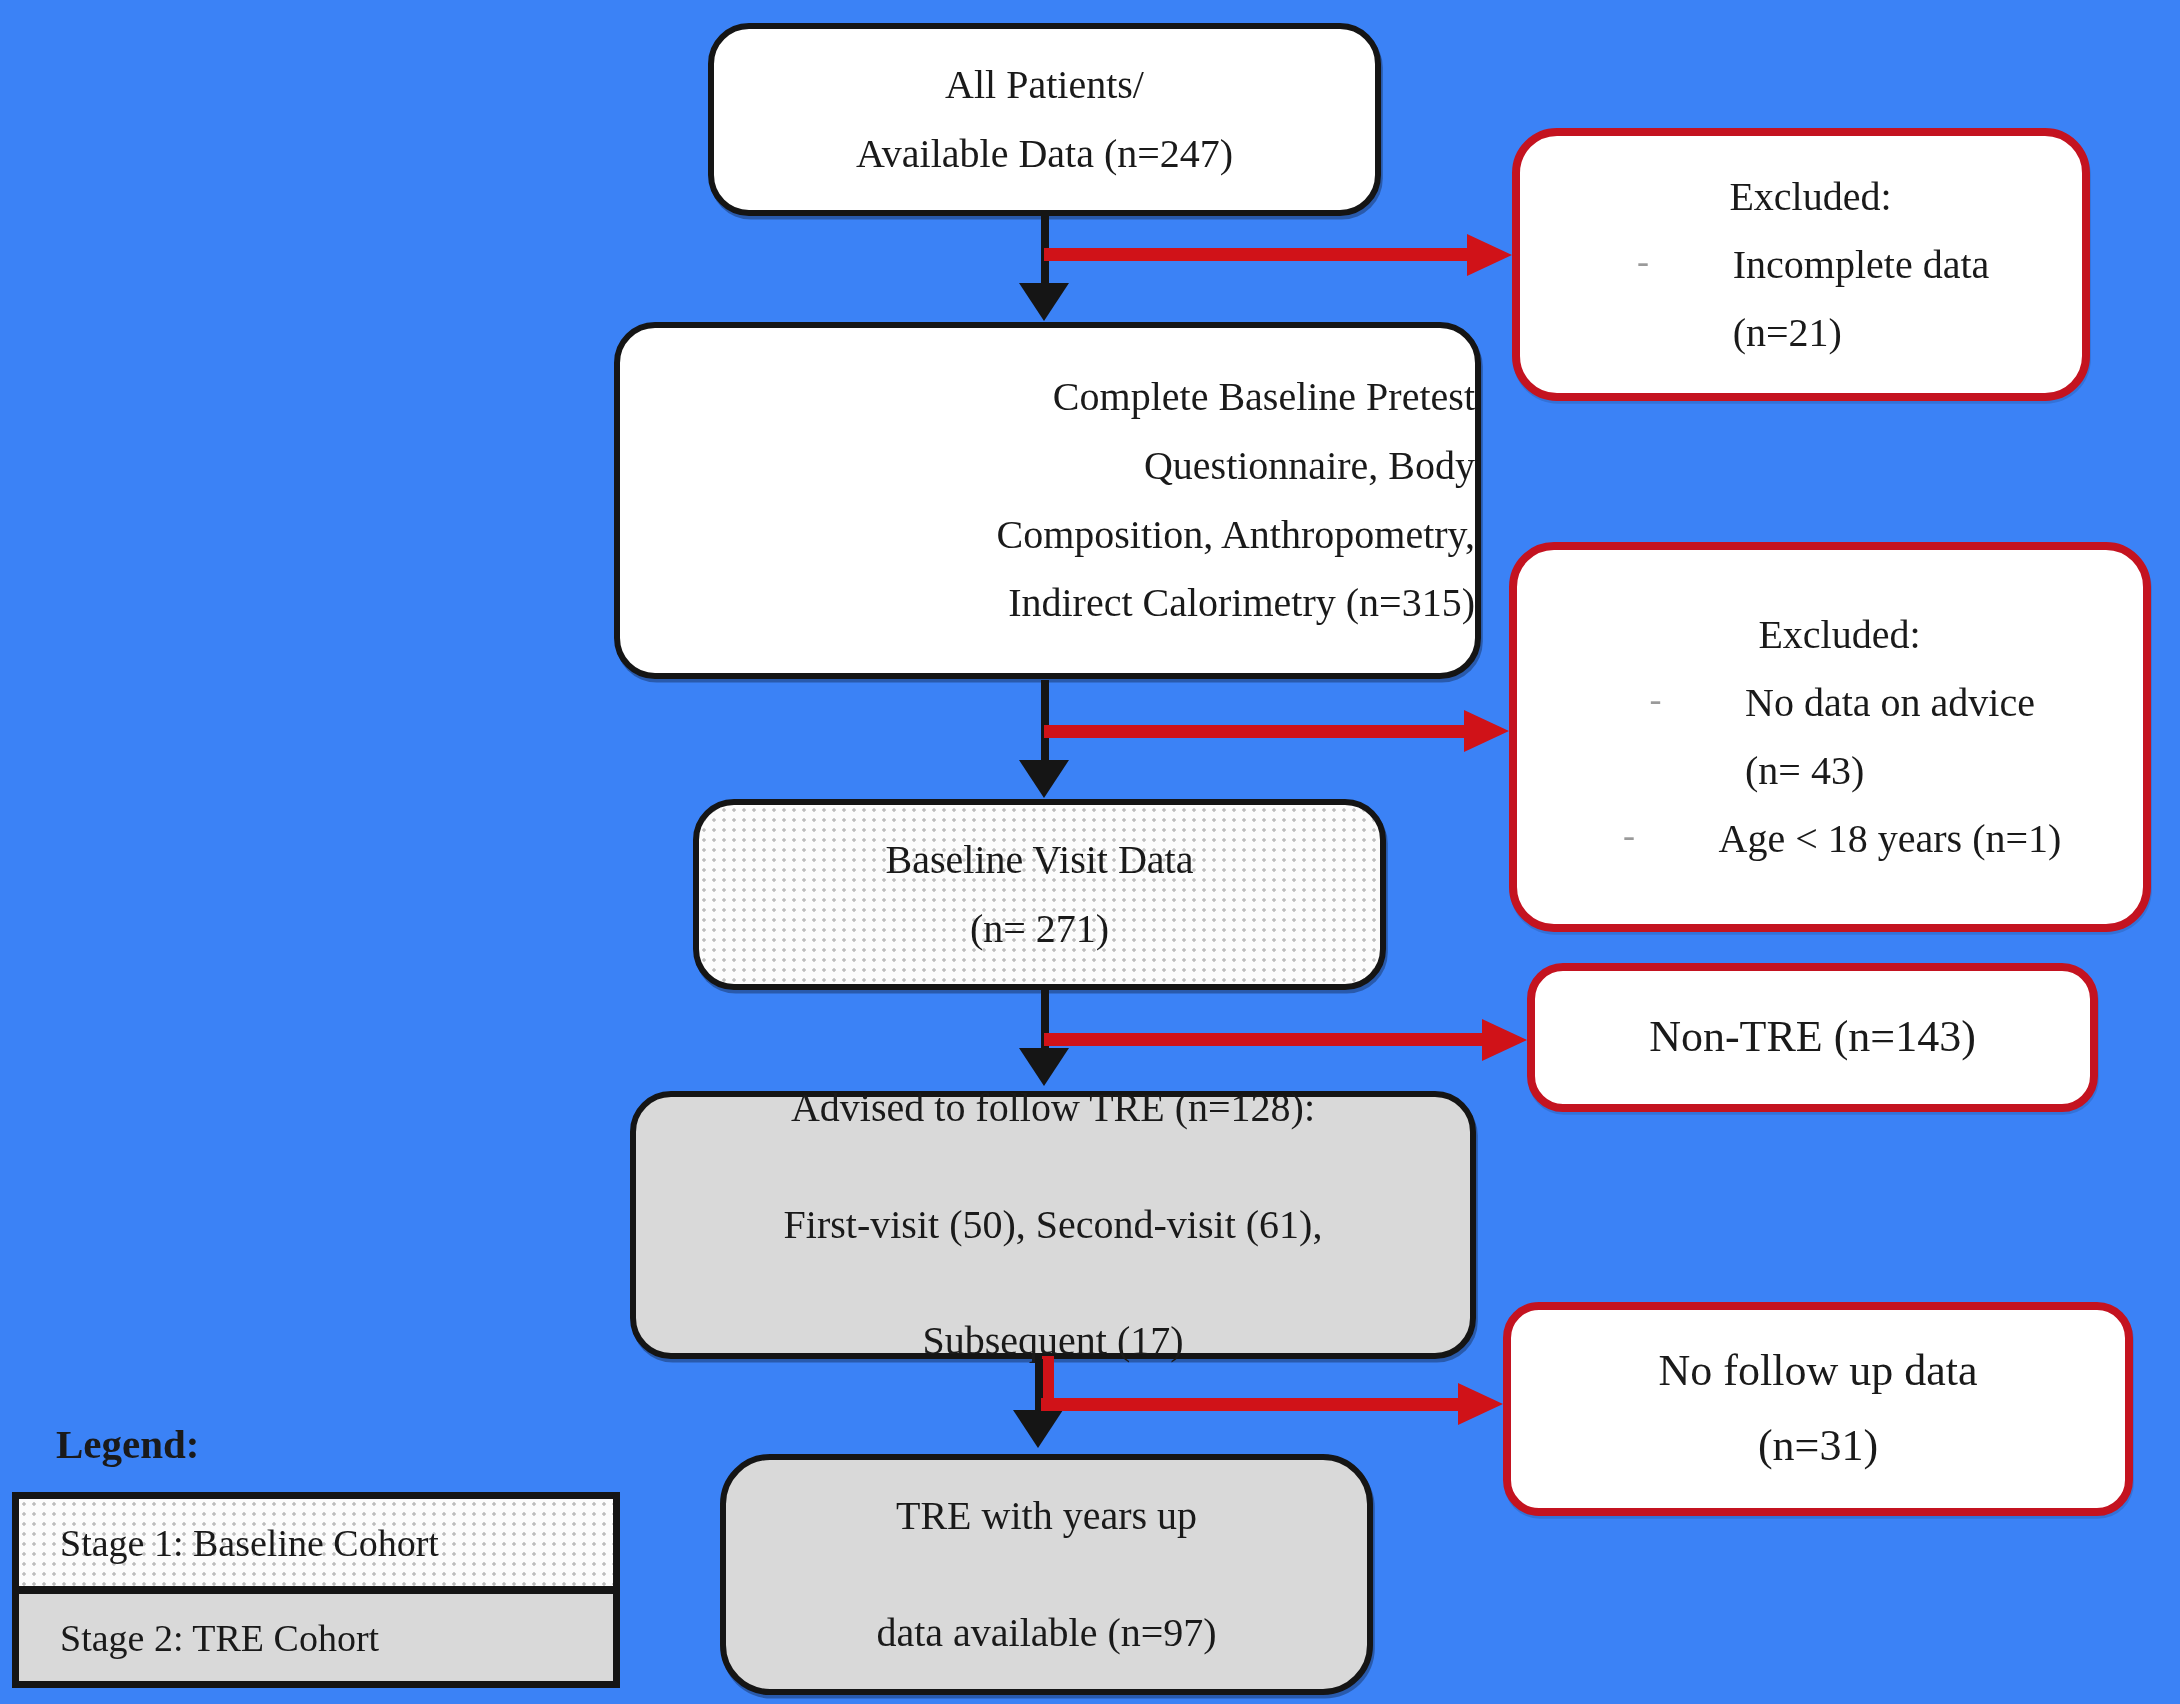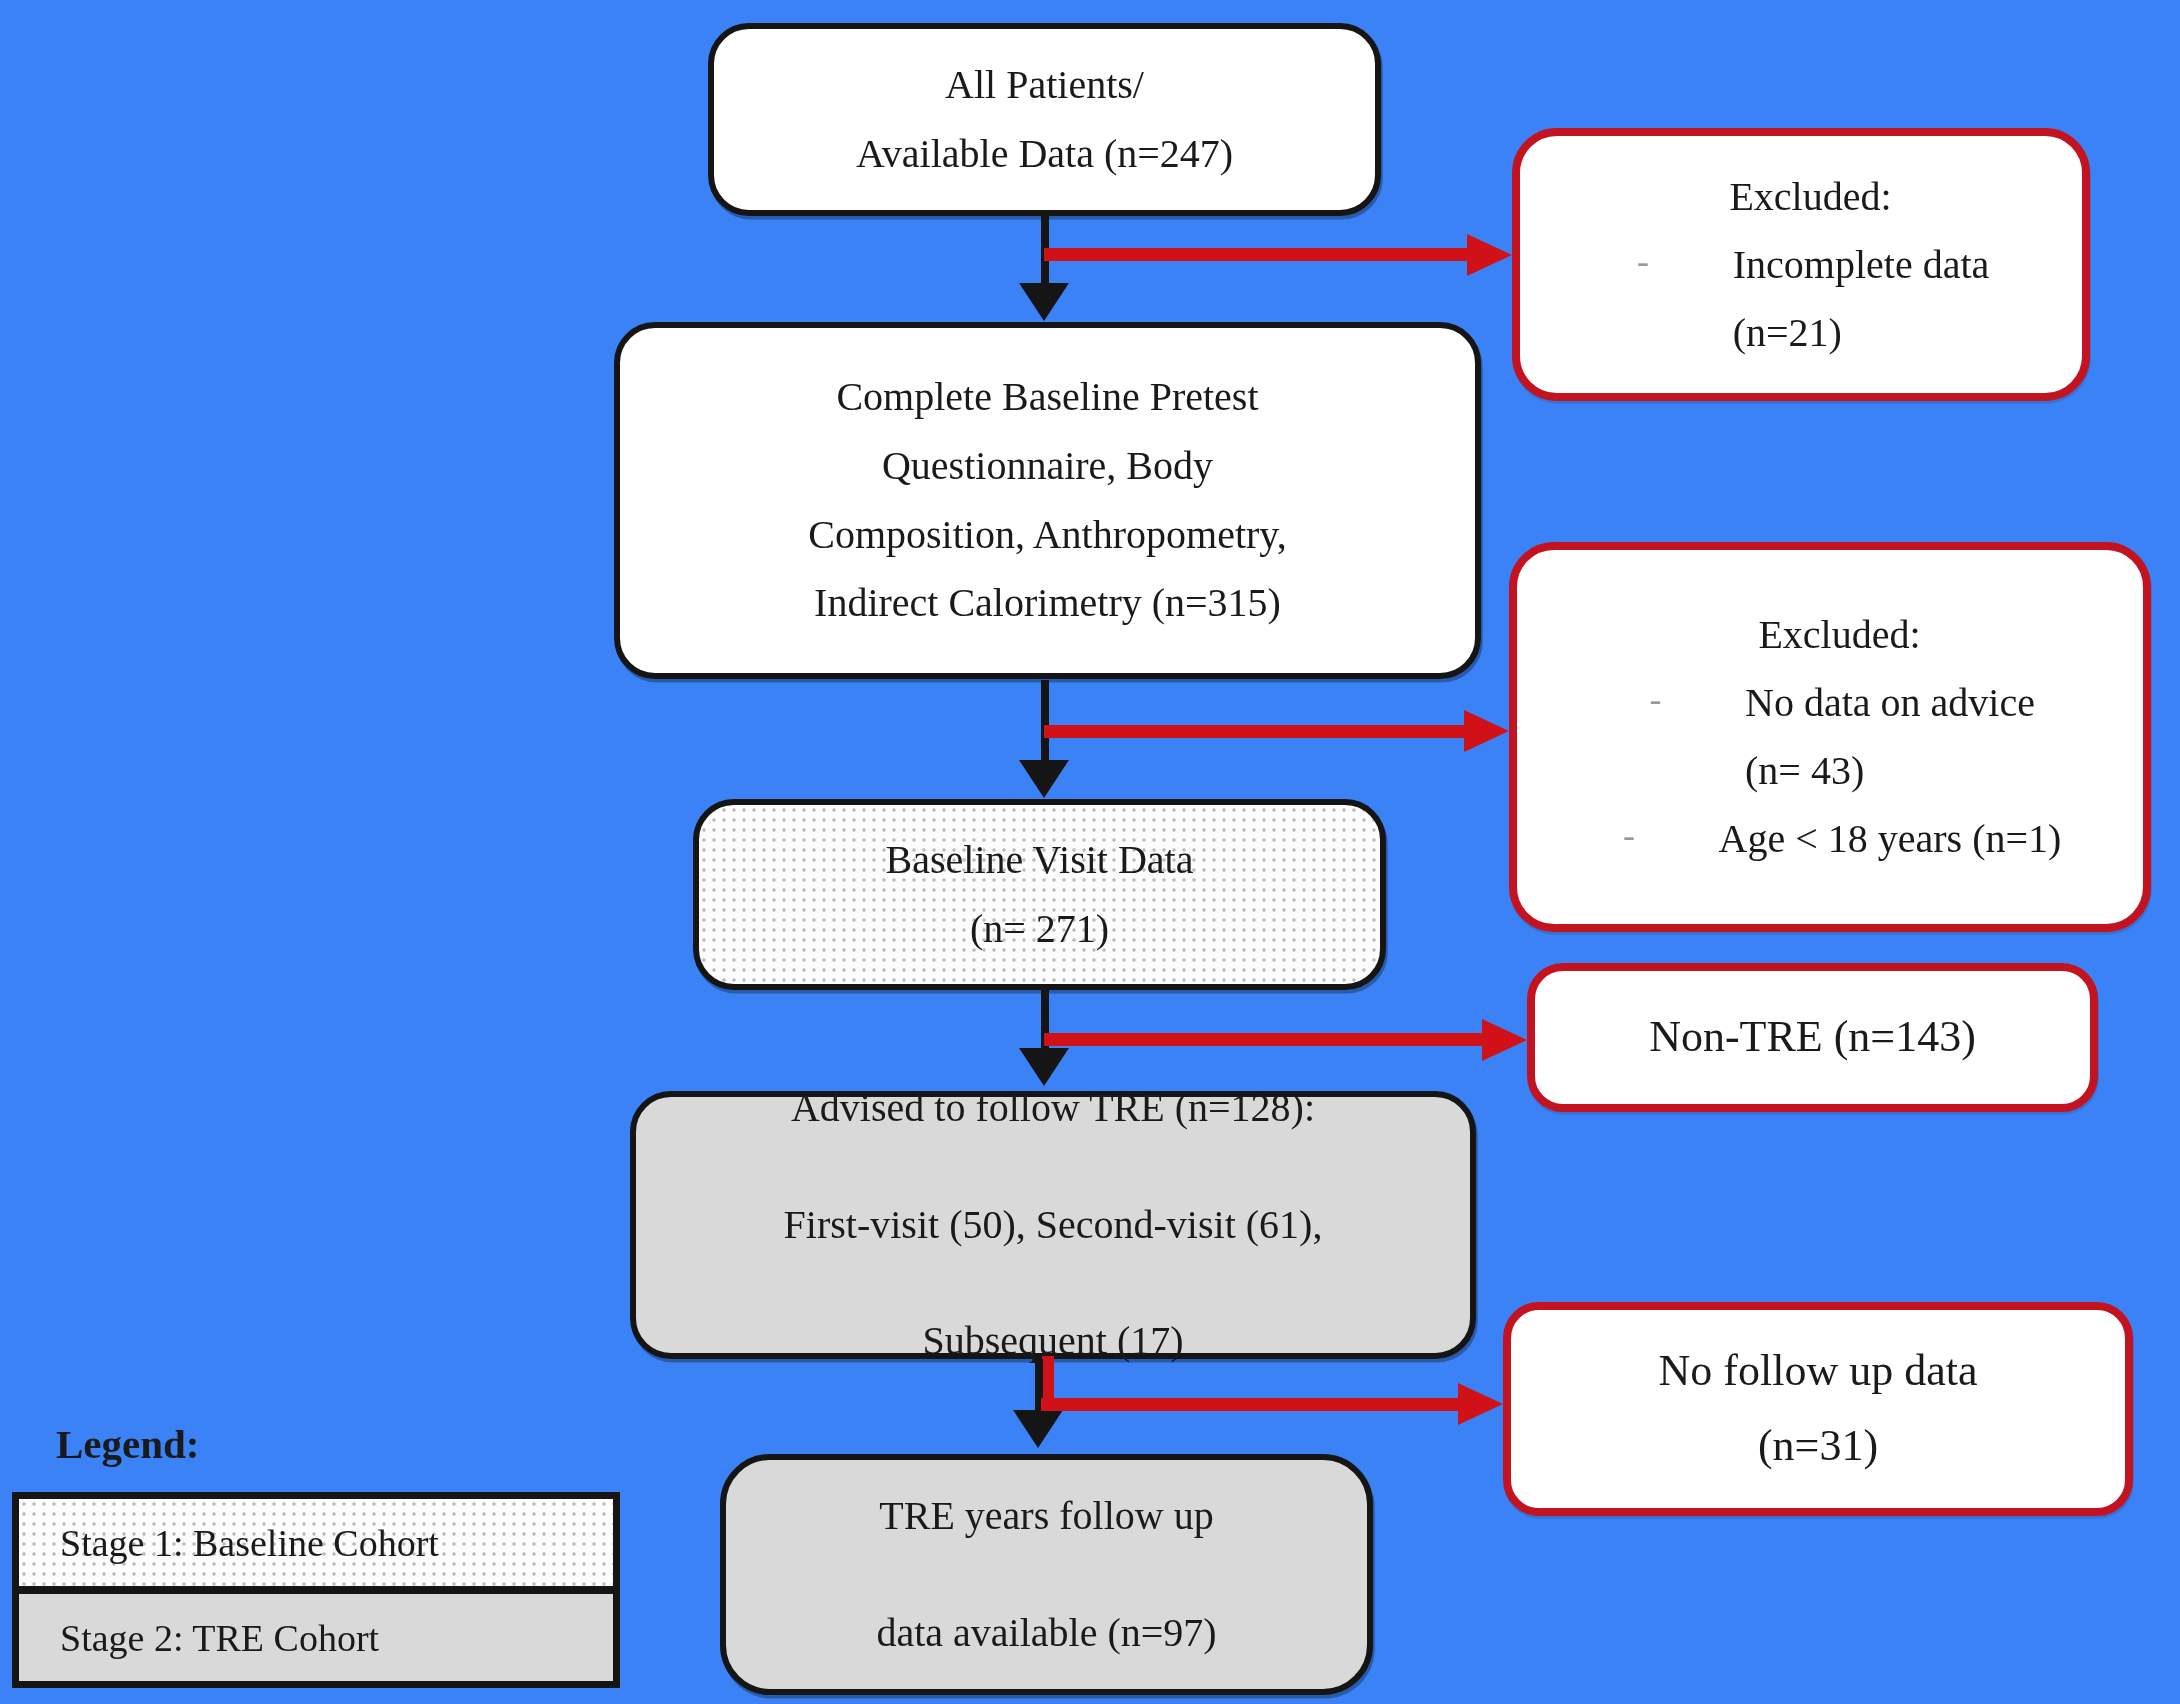--- a/index.html
+++ b/index.html
@@ -101,40 +101,40 @@
 </head>
 <body>
 
 <div id="canvas">
 
   <div class="fbox" style="left:708px; top:23.4px; width:673px; height:193px;">
     <div class="line">All Patients/</div>
     <div class="line">Available Data (n=247)</div>
   </div>
 
-  <div class="fbox" style="left:614px; top:322px; width:867px; height:357px;">
+  <div class="fbox" style="left:614px; top:322px; width:867px; height:357px;align-items:flex-end;">
     <div class="line">Complete Baseline Pretest</div>
     <div class="line">Questionnaire, Body</div>
     <div class="line">Composition, Anthropometry,</div>
     <div class="line">Indirect Calorimetry (n=315)</div>
   </div>
 
   <div class="fbox fill-stipple" style="left:693px; top:799px; width:693px; height:191px;">
     <div class="line">Baseline Visit Data</div>
     <div class="line">(n= 271)</div>
   </div>
 
   <div class="fbox fill-gray" style="left:630px; top:1091px; width:846px; height:268px;">
     <div class="line">Advised to follow TRE (n=128):</div>
     <div class="line">First-visit (50), Second-visit (61),</div>
     <div class="line">Subsequent (17)</div>
   </div>
 
   <div class="fbox fill-gray" style="left:720px; top:1454px; width:653px; height:241px; border-radius:50px;">
-    <div class="line">TRE years follow up</div>
+    <div class="line">TRE with years up</div>
     <div class="line">data available (n=97)</div>
   </div>
 
   <div class="rbox left-align" style="left:1512px; top:128px; width:578px; height:273px;">
     <div class="ex-title">Excluded:</div>
     <div class="ex-item">
       <div class="ex-bullet">-</div>
       <div class="ex-lines">
         <div class="line">Incomplete data</div>
         <div class="line">(n=21)</div>

